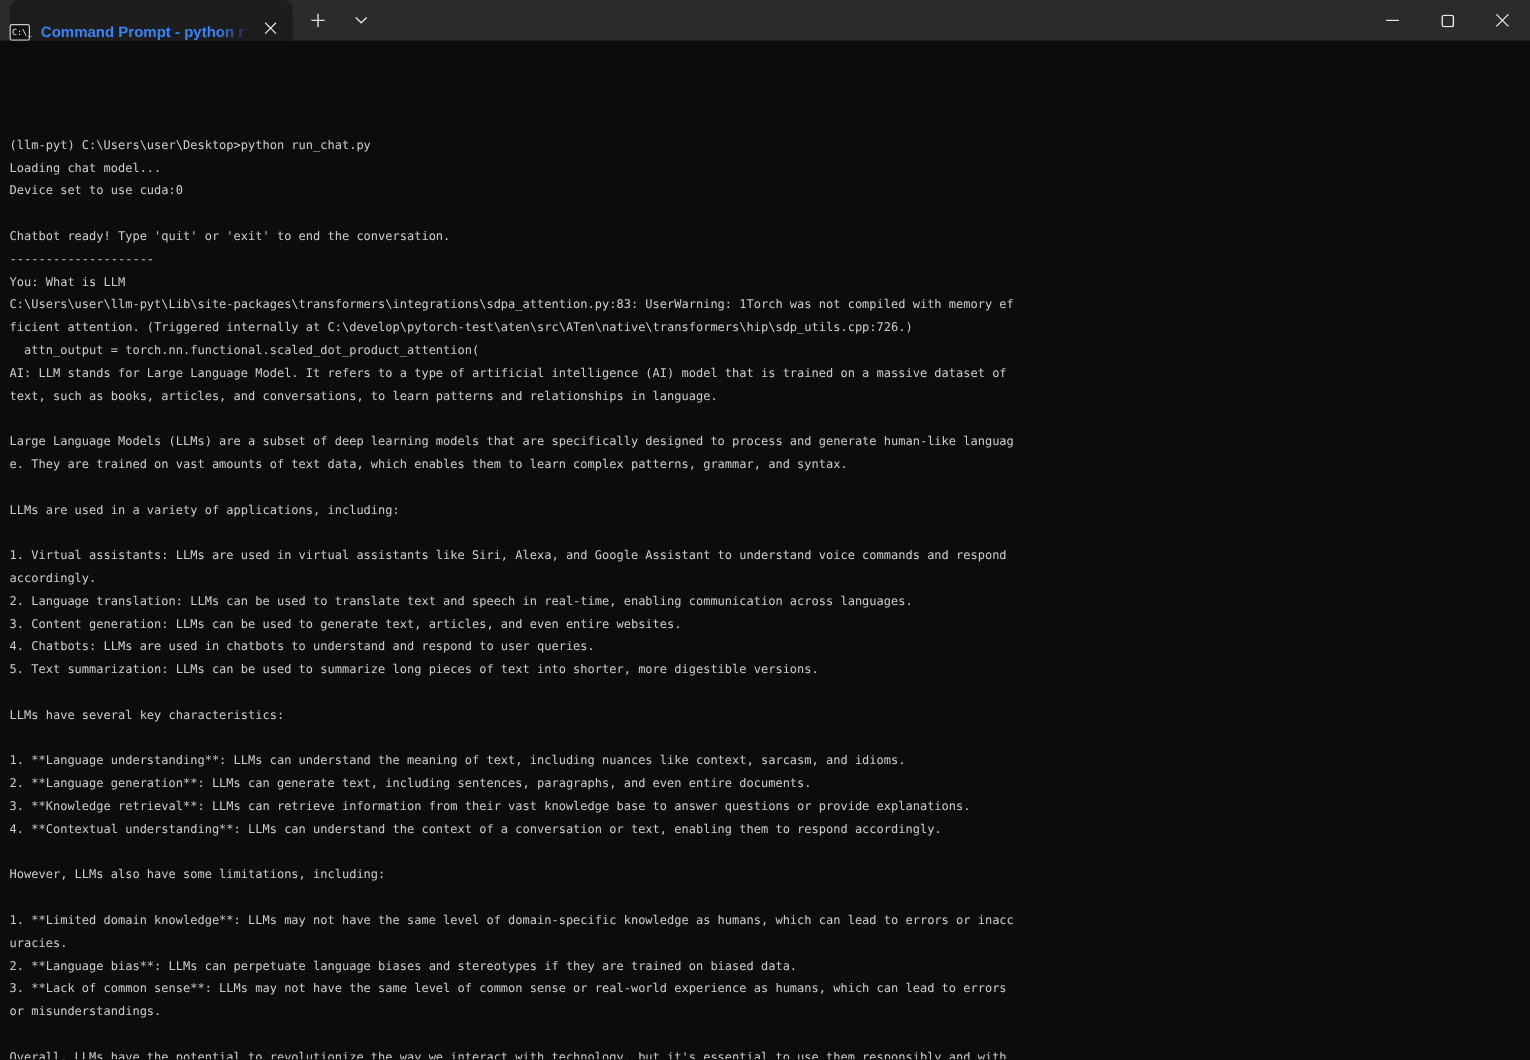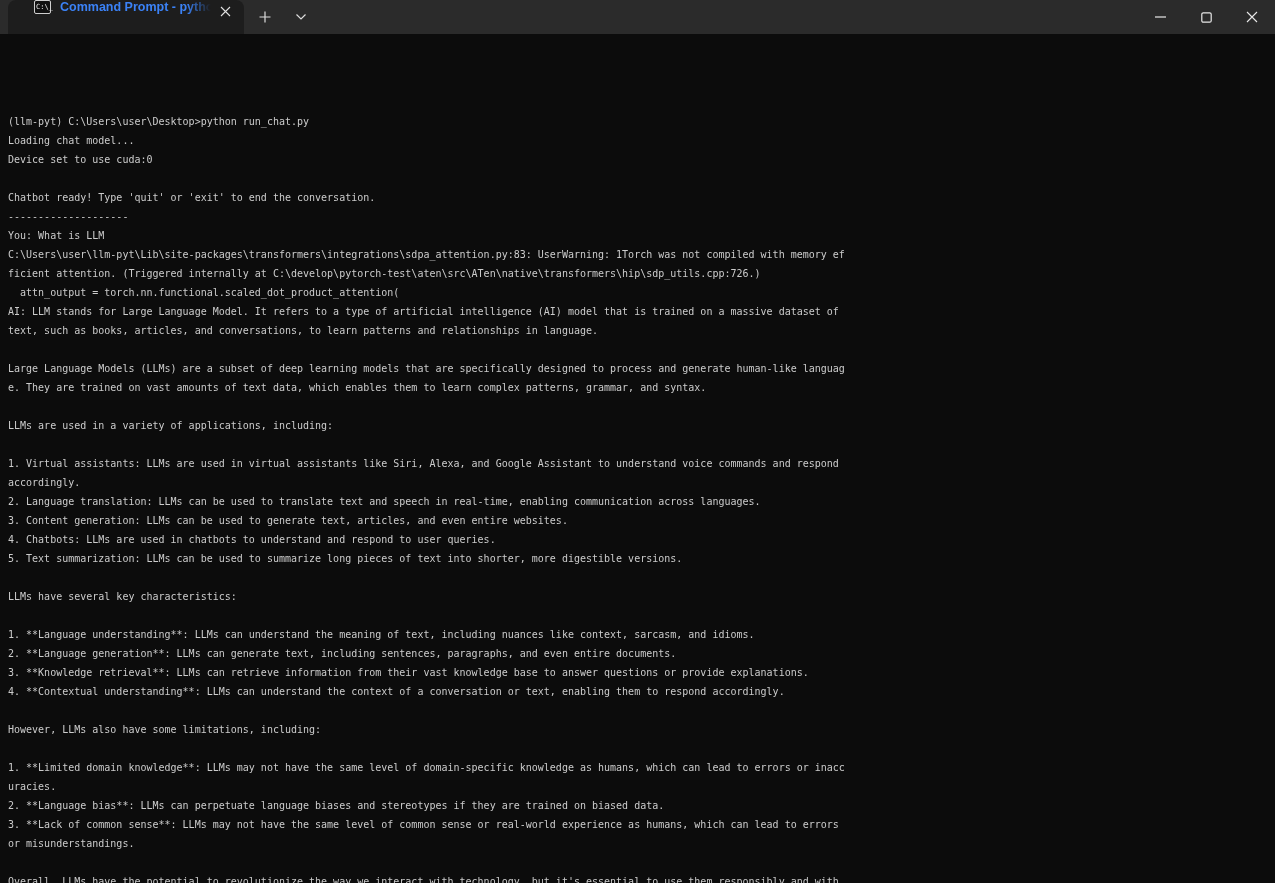--- a/index.html
+++ b/index.html
@@ -8,22 +8,22 @@
 
   .window { width: 1275px; height: 883px; display: flex; flex-direction: column; }
 
   
   .titlebar {
     height: 34px; background: #2b2b2b; display: flex; align-items: stretch;
     flex: 0 0 auto; user-select: none;
   }
   .tab {
     margin-left: 8px; width: 236px; background: #1d1d1d;
-    border-radius: 8px 8px 0 0; display: flex; align-items: flex-start;
-    padding: 0 8px 0 26px; color: #ffffff;
+    border-radius: 8px 8px 0 0; display: flex; align-items: flex-end;
+    padding: 0 8px 0 0; color: #ffffff;
   }
   .tab-icon {
     width: 17px; height: 14px; border: 1px solid #cfcfcf; border-radius: 2px;
     background: #111; color: #e8e8e8; font-family: "DejaVu Sans Mono", monospace;
     font-size: 7px; line-height: 6px; padding: 1px 1px; flex: 0 0 auto;
     display: flex; align-items: center;
   }
   .tab-title {
     flex: 1 1 auto; margin-left: 9px; font-size: 12.5px; font-weight: 600;
     white-space: nowrap; overflow: hidden; color: #3b82f6;

